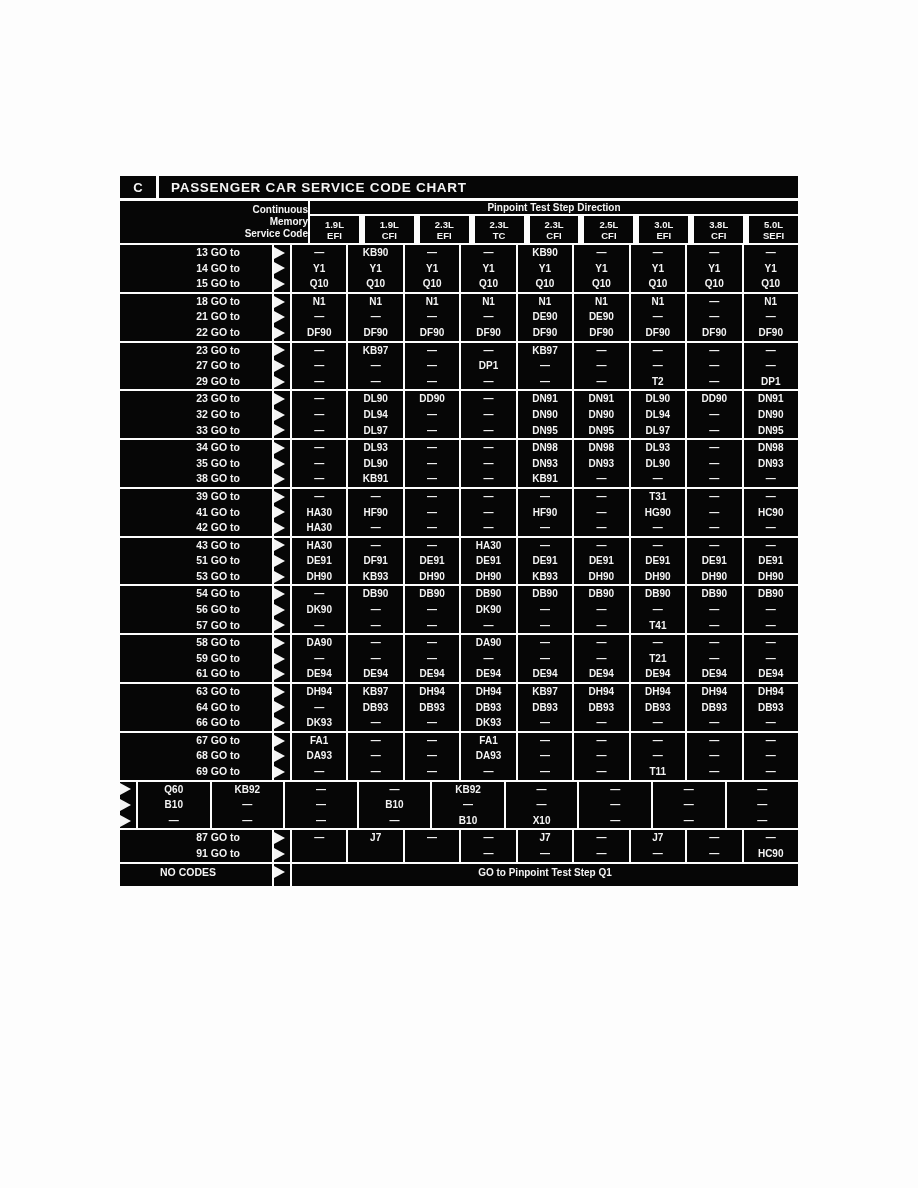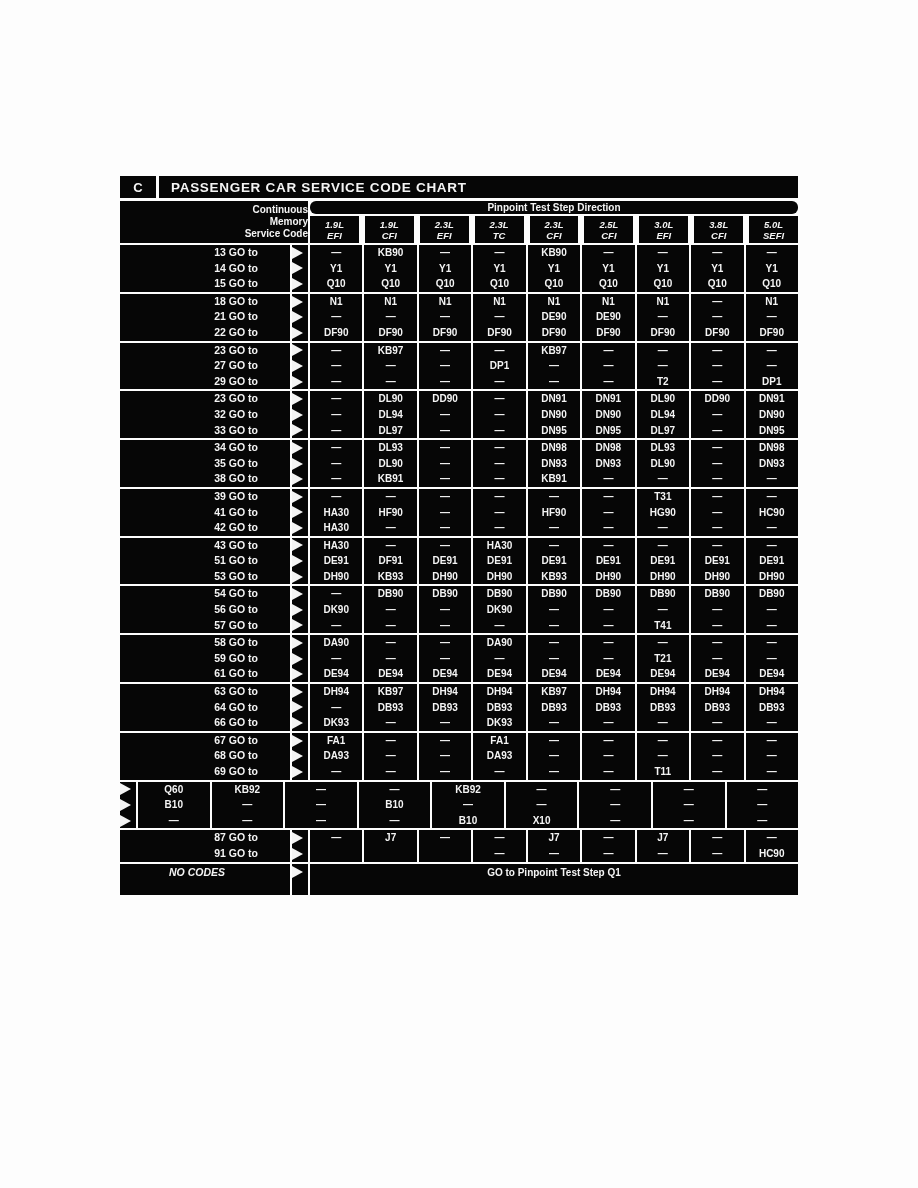--- a/index.html
+++ b/index.html
@@ -17,42 +17,42 @@
            font-weight:bold; font-size:13px; }
   .title-box { flex:1; display:flex; align-items:center; padding-left:12px;
                font-weight:bold; font-size:13.5px; letter-spacing:0.7px; }
 
   
   .header-row { display:flex; gap:2px; height:42px; margin-bottom:2px; }
   .rowhdr-box { width:188px; display:flex; flex-direction:column; justify-content:center;
                 text-align:right; font-size:10px; font-weight:bold; line-height:12px; }
   .colhdr-area { flex:1; display:flex; flex-direction:column; gap:2px; }
   .pinpoint { height:13px; line-height:13px; text-align:center;
-              font-size:10px; font-weight:bold;border-radius:6px; }
-  .subcols { flex:1; display:flex; gap:6px;font-style:italic; }
+              font-size:10px; font-weight:bold; }
+  .subcols { flex:1; display:flex; gap:6px; }
   .subcol { flex:1; display:flex; flex-direction:column; justify-content:center;
             text-align:center; font-size:9.5px; font-weight:bold; line-height:11px; }
 
   
   .groups { display:flex; flex-direction:column; gap:2px; }
   .group { display:flex; gap:2px; }
-  .label-box { width:170px; }
+  .label-box { width:152px; }
   .row-label { height:15.6px; line-height:15.6px; text-align:right; padding-right:32px;
                font-size:10.5px; font-weight:bold; white-space:nowrap; }
-  .label-center { text-align:center; padding-right:16px; height:17px; line-height:17px;font-style:italic; }
+  .label-center { text-align:center; padding-right:16px; height:17px; line-height:17px; }
   .arrow-box { width:16px; display:flex; flex-direction:column; }
   .arrow-cell { height:15.6px; display:flex; align-items:center; }
   .arrow-cell.tall { height:17px; }
   .tri { width:0; height:0; border-left:11px solid #f4f4f4;
          border-top:6px solid transparent; border-bottom:6px solid transparent; }
   .data-col { flex:1; }
   .cell { height:15.6px; line-height:15.6px; text-align:center;
           font-size:10px; font-weight:bold; white-space:nowrap; }
   .span-box { flex:1; text-align:center; font-size:10px; font-weight:bold;
-              height:31px; line-height:17px; }
+              height:22px; line-height:17px; }
 </style>
 </head>
 <body>
 
 <div class="page">
   <div class="doc">
 
     <div class="title-row">
       <div class="c-box blackbox">C</div>
       <div class="title-box blackbox">PASSENGER CAR SERVICE CODE CHART</div>

